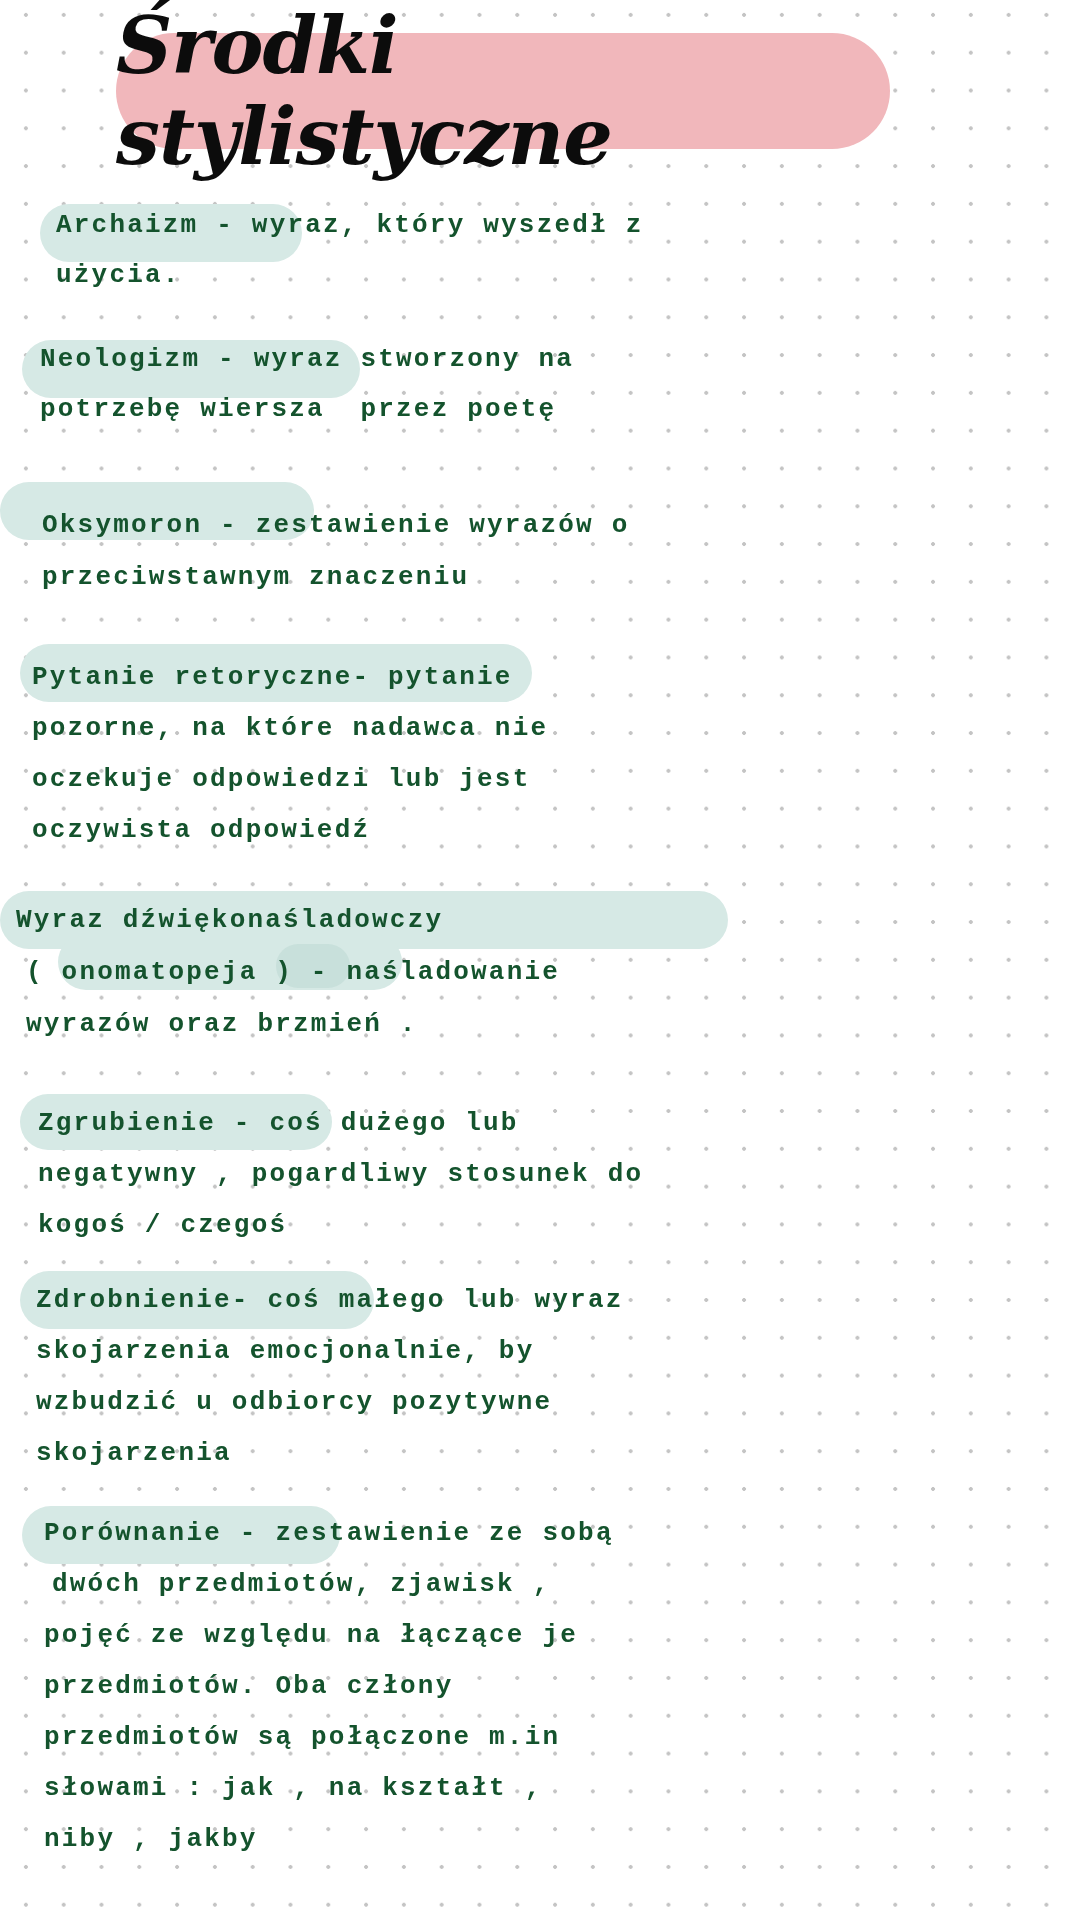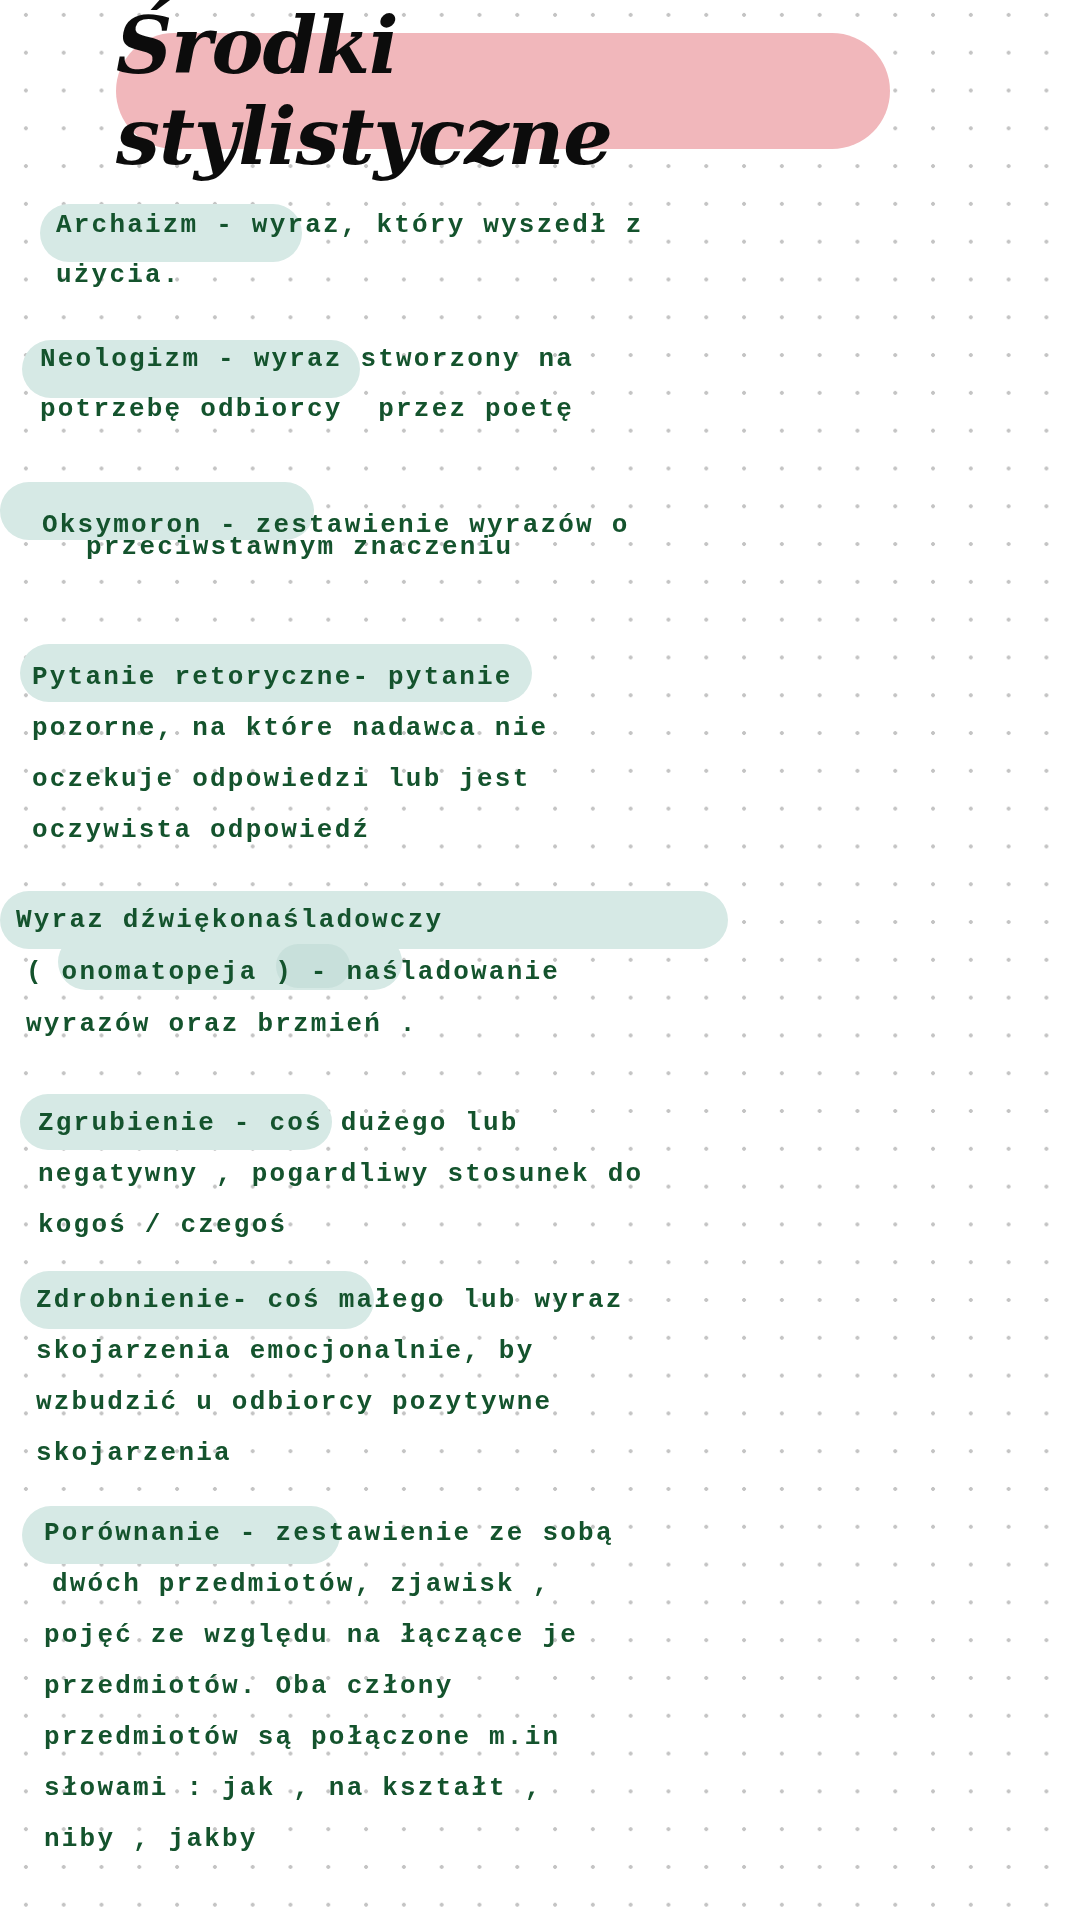--- a/index.html
+++ b/index.html
@@ -47,26 +47,26 @@
 <div class="hl" style="left:20px; top:1271px; width:354px; height:58px;"></div>
 <div class="hl" style="left:22px; top:1506px; width:318px; height:58px;"></div>
 
 <div>
   <div class="line" style="left:56px; top:200px;">Archaizm - wyraz, który wyszedł z</div>
   <div class="line" style="left:56px; top:250px;">użycia.</div>
 </div>
 
 <div>
   <div class="line" style="left:40px; top:334px;">Neologizm - wyraz stworzony na</div>
-  <div class="line" style="left:40px; top:384px;">potrzebę odbiorcy  przez poetę</div>
+  <div class="line" style="left:40px; top:384px;">potrzebę wiersza  przez poetę</div>
 </div>
 
 <div>
   <div class="line" style="left:42px; top:500px;">Oksymoron - zestawienie wyrazów o</div>
-  <div class="line" style="left:42px; top:522px;margin-left:44px;">przeciwstawnym znaczeniu</div>
+  <div class="line" style="left:42px; top:552px;">przeciwstawnym znaczeniu</div>
 </div>
 
 <div>
   <div class="line" style="left:32px; top:652px;">Pytanie retoryczne- pytanie</div>
   <div class="line" style="left:32px; top:703px;">pozorne, na które nadawca nie</div>
   <div class="line" style="left:32px; top:754px;">oczekuje odpowiedzi lub jest</div>
   <div class="line" style="left:32px; top:805px;">oczywista odpowiedź</div>
 </div>
 
 <div>

